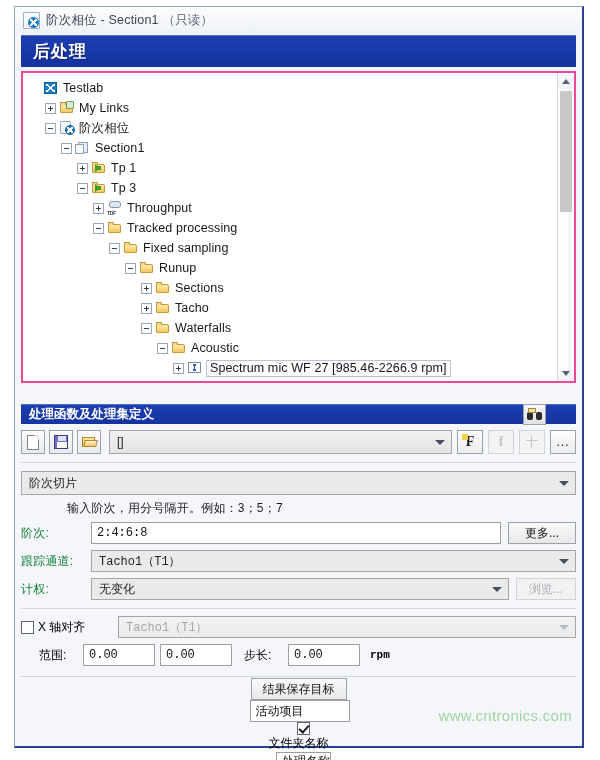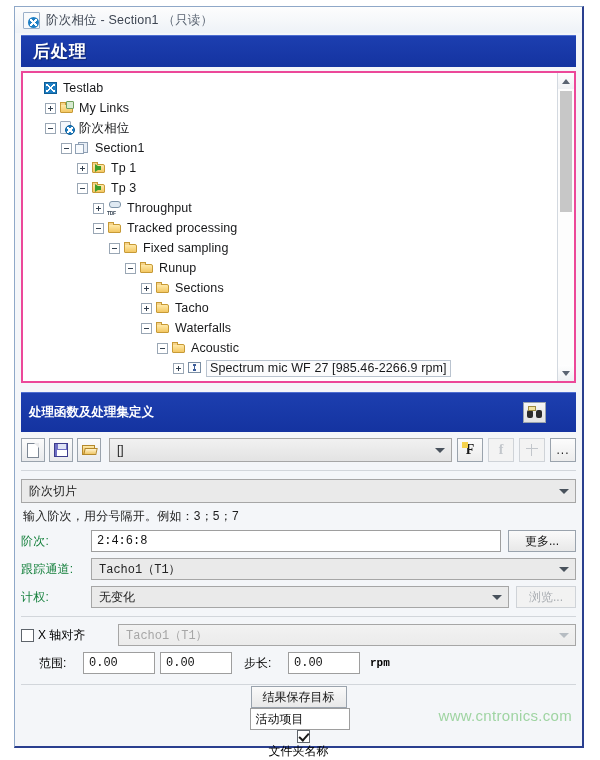--- a/index.html
+++ b/index.html
@@ -178,21 +178,21 @@
   .sb-btn span{
     width:0;height:0;border-left:4px solid transparent;border-right:4px solid transparent;
   }
   .sb-btn.up span{border-bottom:5px solid #5a6472;}
   .sb-btn.down span{border-top:5px solid #5a6472;}
   .sb-track{flex:1;position:relative;background:#fdfdfd;}
   .sb-thumb{position:absolute;left:2px;right:2px;top:2px;height:44%;background:#c7c7c7;}
 
   
   .sub-header{
-    margin:9px 6px 0 6px;height:40px;background:linear-gradient(#1d3fb0,#1433a0);
+    margin:21px 6px 0 6px;height:20px;background:linear-gradient(#1d3fb0,#1433a0);
     display:flex;align-items:center;justify-content:space-between;
     box-shadow:inset 0 1px 0 #4e6ed0;
   }
   .sub-header .s-title{color:#fff;font-size:12.5px;font-weight:bold;padding-left:8px;}
   .binoc-btn{
     width:23px;height:21px;margin-right:30px;flex:none;
     background:linear-gradient(#f6f6f6,#e2e2e2);border:1px solid #9aa3ad;
     display:flex;align-items:center;justify-content:center;position:relative;box-sizing:border-box;
   }
   .binoc{position:relative;width:15px;height:11px;}
@@ -257,21 +257,21 @@
   }
   .fbtn .dots{letter-spacing:1px;font-size:12px;font-family:"Liberation Sans",sans-serif;font-weight:normal;}
   .fbtn .splitglyph{
     display:block;width:12px;height:12px;position:relative;
   }
   .fbtn .splitglyph:before{content:"";position:absolute;left:5px;top:0;width:1px;height:12px;background:#c2c6cb;}
   .fbtn .splitglyph:after{content:"";position:absolute;left:0;top:4px;width:12px;height:1px;background:#c2c6cb;}
 
   .divider{height:1px;background:#d2d6db;margin:8px 0 0 0;}
 
-  .hint{font-size:12px;color:#1c1c1c;padding:5px 0 3px 2px;letter-spacing:.2px;}
+  .hint{font-size:12px;color:#1c1c1c;padding:5px 0 3px 2px;letter-spacing:.2px;margin-left:44px;}
 
   .lbl-cell{width:70px;flex:none;font-size:12px;color:#15803d;letter-spacing:.2px;}
   .txtbox{
     height:22px;background:#fff;border:1px solid #9e9e9e;box-sizing:border-box;
     display:flex;align-items:center;padding-left:5px;font-size:12px;color:#111;
     font-family:"Liberation Mono","DejaVu Sans Mono",monospace;
   }
   .txtbox.cn{font-family:"Liberation Sans",sans-serif;}
   .btn{
     height:22px;box-sizing:border-box;padding:0 8px;

